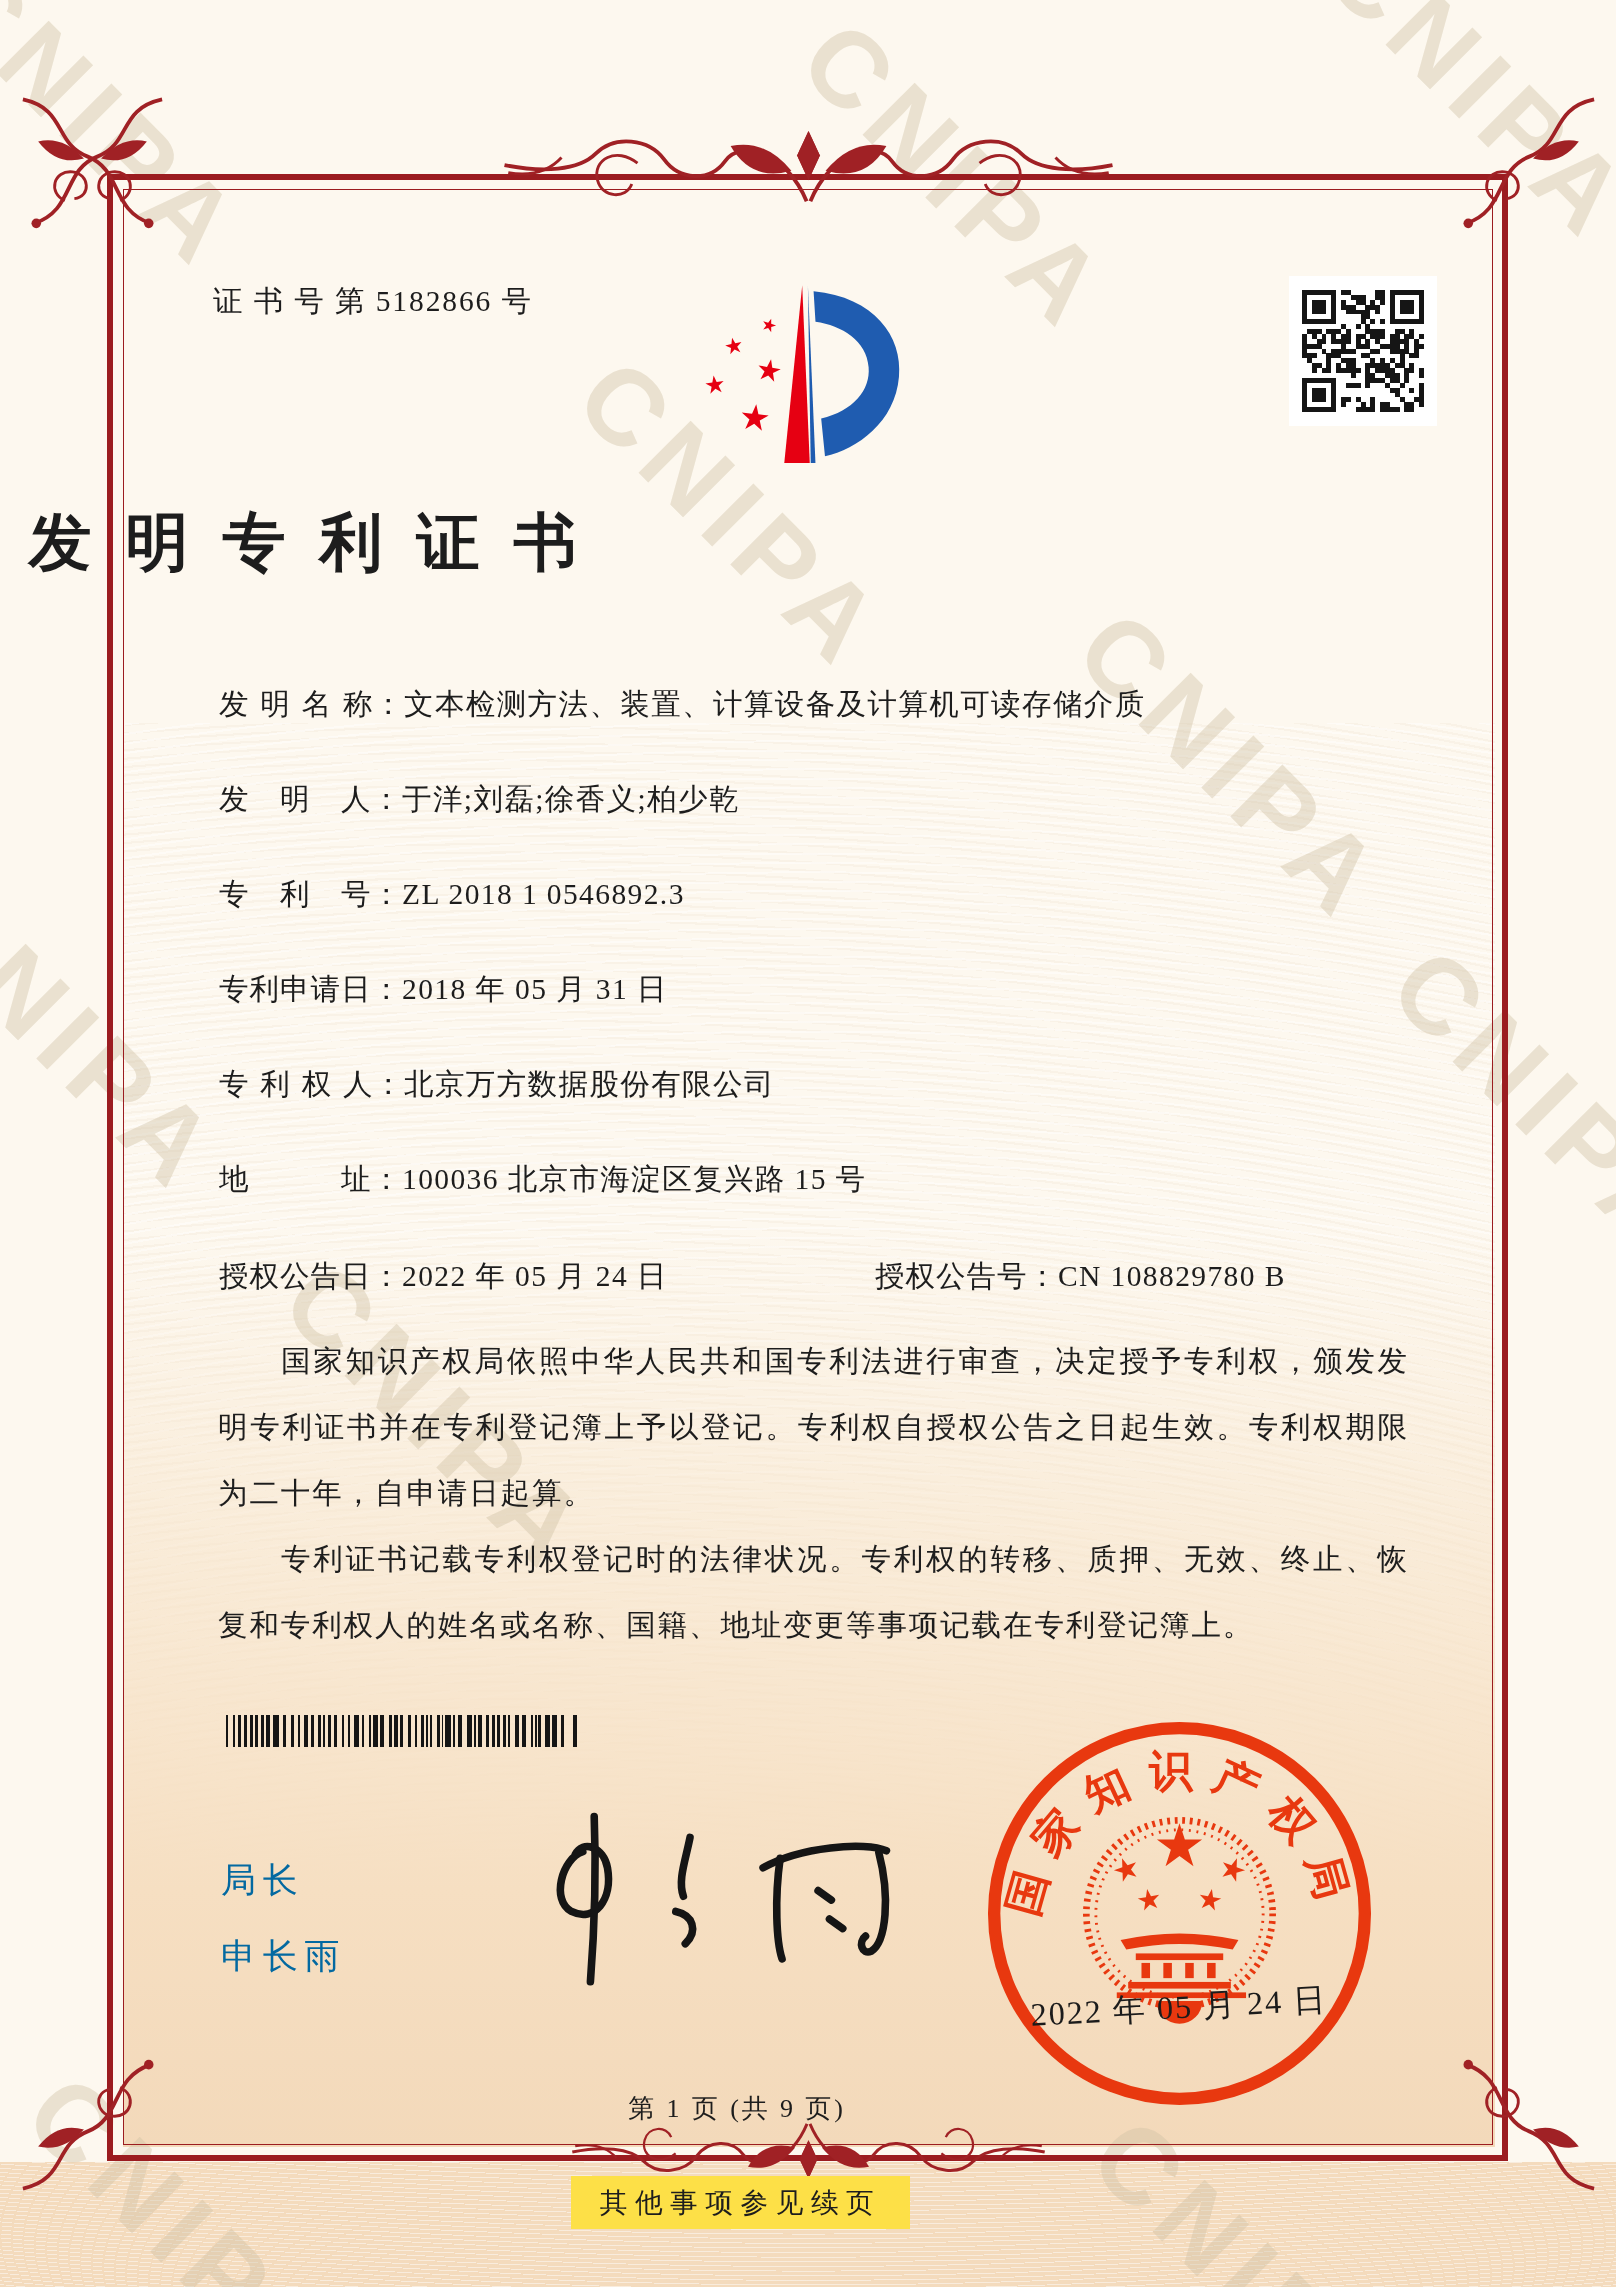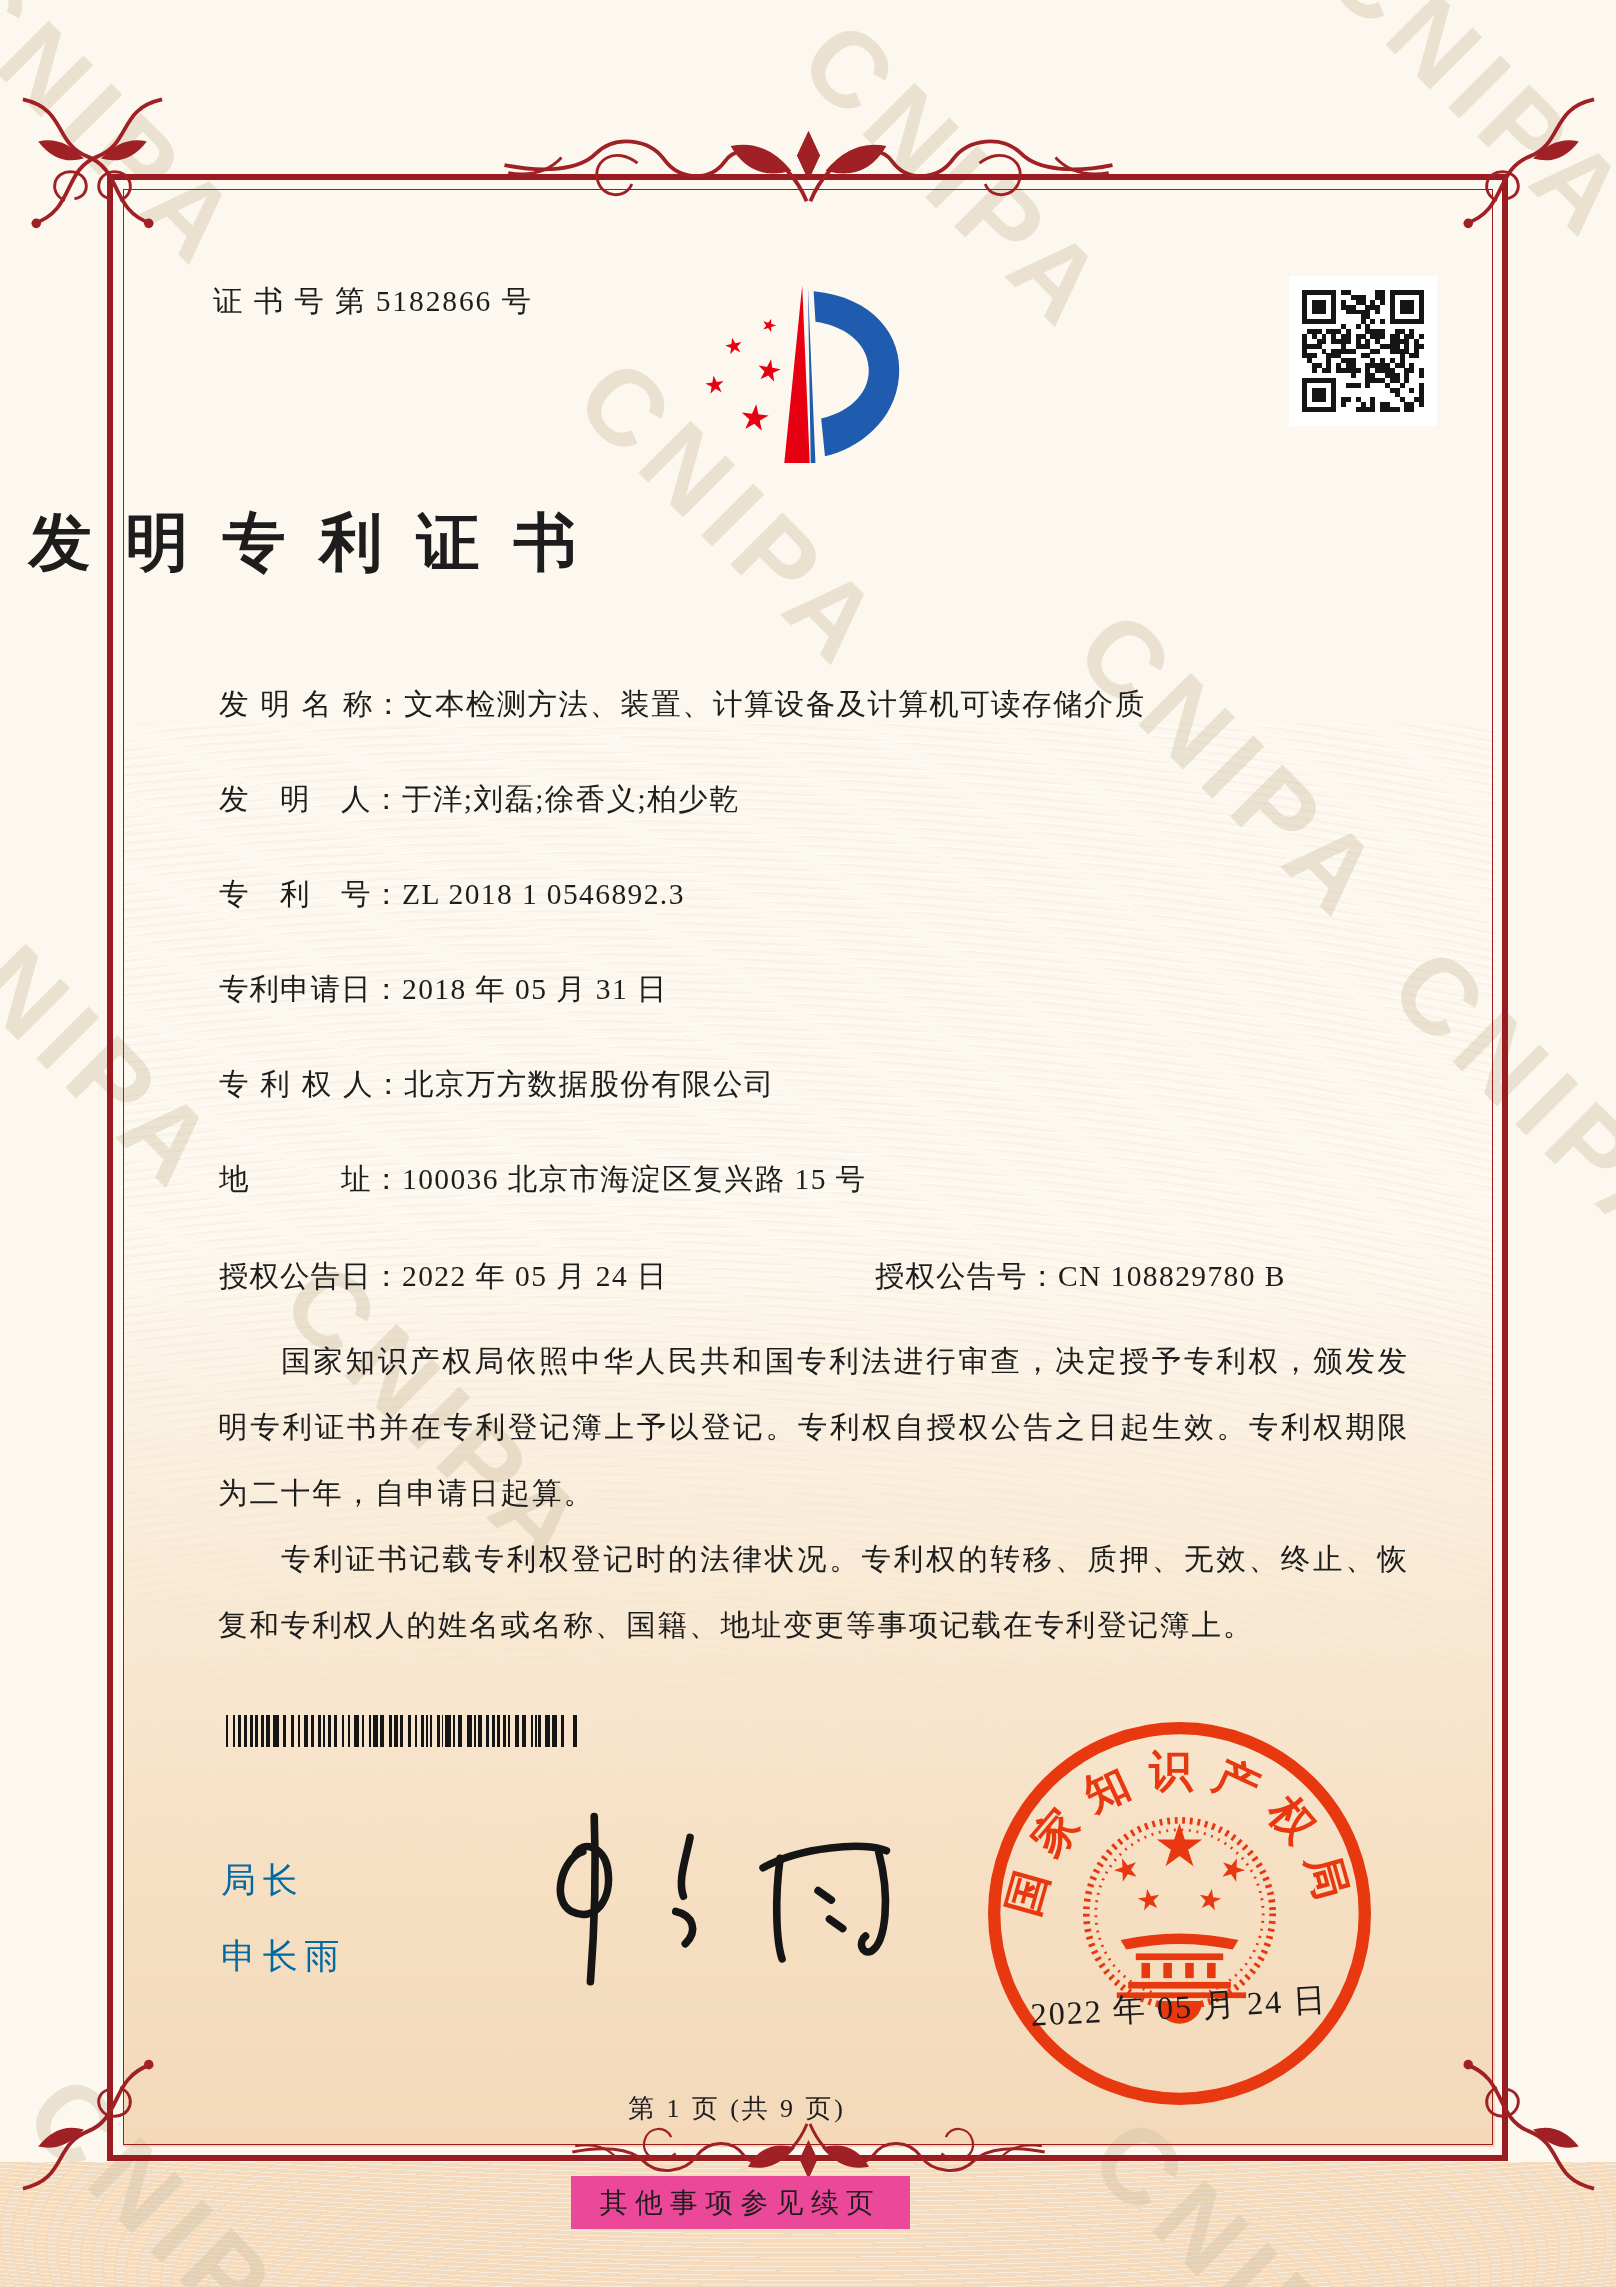--- a/index.html
+++ b/index.html
@@ -32,21 +32,21 @@
   .frow{position:absolute;left:219px;font-size:29.5px;z-index:5;white-space:nowrap;letter-spacing:1px;}
   .flabel{display:inline-block;}
   .fvalue{letter-spacing:1.4px;}
   #paras{left:218px;top:1328px;width:1191px;font-size:29.5px;line-height:66px;
          text-align:justify;letter-spacing:1.9px;z-index:5;}
   #paras p{margin:0;text-indent:63px;}
   #qrbox{left:1289px;top:276px;width:148px;height:150px;background:#ffffff;z-index:5;}
   .director{position:absolute;left:221px;font-family:"Liberation Sans","DejaVu Sans",sans-serif;
             font-size:35px;letter-spacing:6.7px;z-index:6;color:#0369a1;}
   #pagefooter{left:499px;top:2091px;width:476px;text-align:center;font-size:26px;letter-spacing:2.9px;z-index:5;}
-  #contnote{left:571px;top:2176px;width:339px;height:53px;background:#ec4899;text-align:center;
+  #contnote{left:571px;top:2176px;width:339px;height:53px;background:#fde047;text-align:center;
             line-height:53px;font-size:27.6px;letter-spacing:7.6px;z-index:5;}
 </style>
 </head>
 <body>
 
 <div id="page">
 
   <div id="arcs" class="abs"></div>
   <div id="tint" class="abs"></div>
   <div id="tint2" class="abs"></div>

